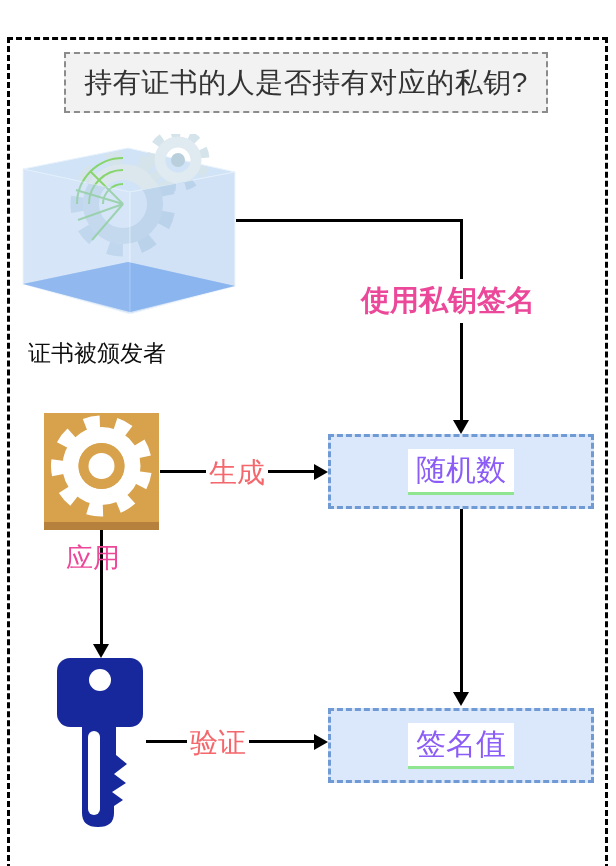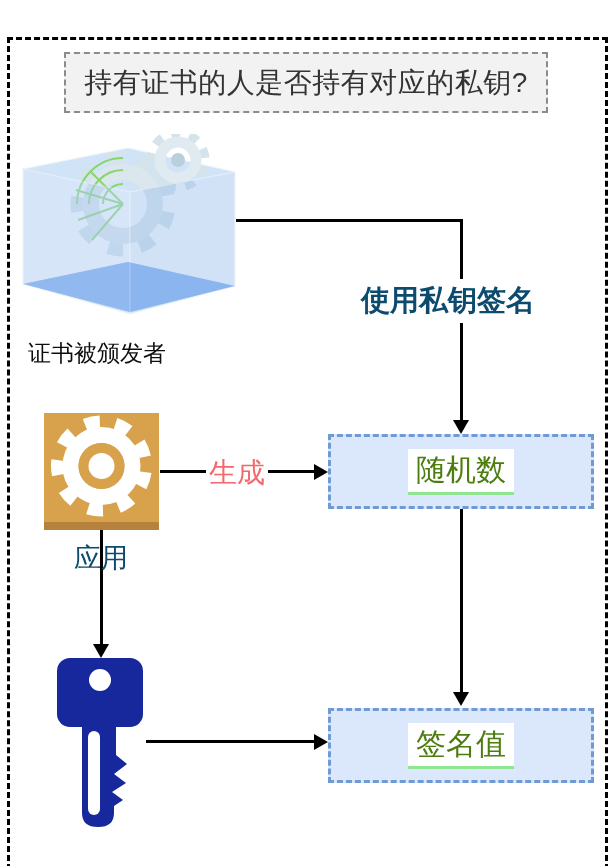--- a/index.html
+++ b/index.html
@@ -20,38 +20,38 @@
   .pubkey-label{position:absolute;left:14px;top:808px;font-size:28px;color:#000;
                 background:#97f797;padding:2px 6px;white-space:nowrap;}
 
   
   .node{position:absolute;width:266px;height:75px;background:#dbe8fb;
         border:3px dashed #6f9ad4;box-sizing:border-box;
         display:flex;align-items:center;justify-content:center;}
   .node-random{left:328px;top:410px;}
   .node-signature{left:328px;top:684px;}
   .node .inner{background:#ffffff;border-bottom:3px solid #90e690;
-               padding:1px 8px;font-size:30px;color:#4d7c0f;white-space:nowrap;}
+               padding:1px 8px;font-size:30px;color:#8b5cf6;white-space:nowrap;}
 
   
   .h-line,.v-line{position:absolute;background:#000;}
   .h-line{height:3px;}
   .v-line{width:3px;}
 
   
   .arrow-down{position:absolute;width:0;height:0;
               border-left:8px solid transparent;border-right:8px solid transparent;
               border-top:14px solid #000;}
   .arrow-right{position:absolute;width:0;height:0;
                border-top:8px solid transparent;border-bottom:8px solid transparent;
                border-left:14px solid #000;}
 
   
   .edge-label{position:absolute;transform:translate(-50%,-50%);white-space:nowrap;
-              background:#fff;padding:2px 3px;font-size:29px;color:#0c4a6e;}
+              background:#fff;padding:2px 3px;font-size:29px;color:#ec4899;}
   .edge-label.bold{font-weight:bold;}
   .edge-label.red{color:#f4676c;font-weight:normal;font-size:28px;}
   .edge-label.plain{background:transparent;font-size:27px;padding:0;}
 
   .icon-abs{position:absolute;}
 </style>
 </head>
 <body>
 
 <div id="canvas">
@@ -113,33 +113,34 @@
   <div class="h-line" style="left:160px;top:446px;width:156px;"></div>
   <div class="arrow-right" style="left:314px;top:440px;"></div>
   <div class="edge-label red" style="left:237px;top:449px;">生成</div>
 
   <div class="node node-random">
     <span class="inner">随机数</span>
   </div>
 
   <div class="v-line" style="left:100px;top:506px;height:115px;"></div>
   <div class="arrow-down" style="left:93px;top:620px;"></div>
-  <div class="edge-label plain" style="left:101px;top:534px;text-align:right;">应用</div>
+  <div class="edge-label plain" style="left:93px;top:534px;text-align:right;">应用</div>
 
   <div class="v-line" style="left:460px;top:485px;height:183px;"></div>
   <div class="arrow-down" style="left:453px;top:668px;"></div>
 
   <svg class="icon-abs" style="left:56px;top:633px;" width="92" height="172" viewBox="0 0 92 172">
     <rect x="1" y="1" width="86" height="69" rx="13" fill="#16289b"></rect>
     <path d="M26,60 V156 Q26,170 42,170 Q58,170 58,156 V149 L67,143 L56,135 L70,126 L58,117 L71,107 L60,98 L60,60 Z" fill="#16289b"></path>
     <circle cx="44" cy="23" r="11" fill="#ffffff"></circle>
     <rect x="32" y="74" width="12" height="84" rx="6" fill="#ffffff"></rect>
   </svg>
 
   <div class="h-line" style="left:146px;top:716px;width:170px;"></div>
   <div class="arrow-right" style="left:314px;top:710px;"></div>
+  <div class="edge-label red" style="left:218px;top:719px;">验证</div>
 
   <div class="node node-signature">
     <span class="inner">签名值</span>
   </div>
 
 
 </div>
 
 </body></html>

